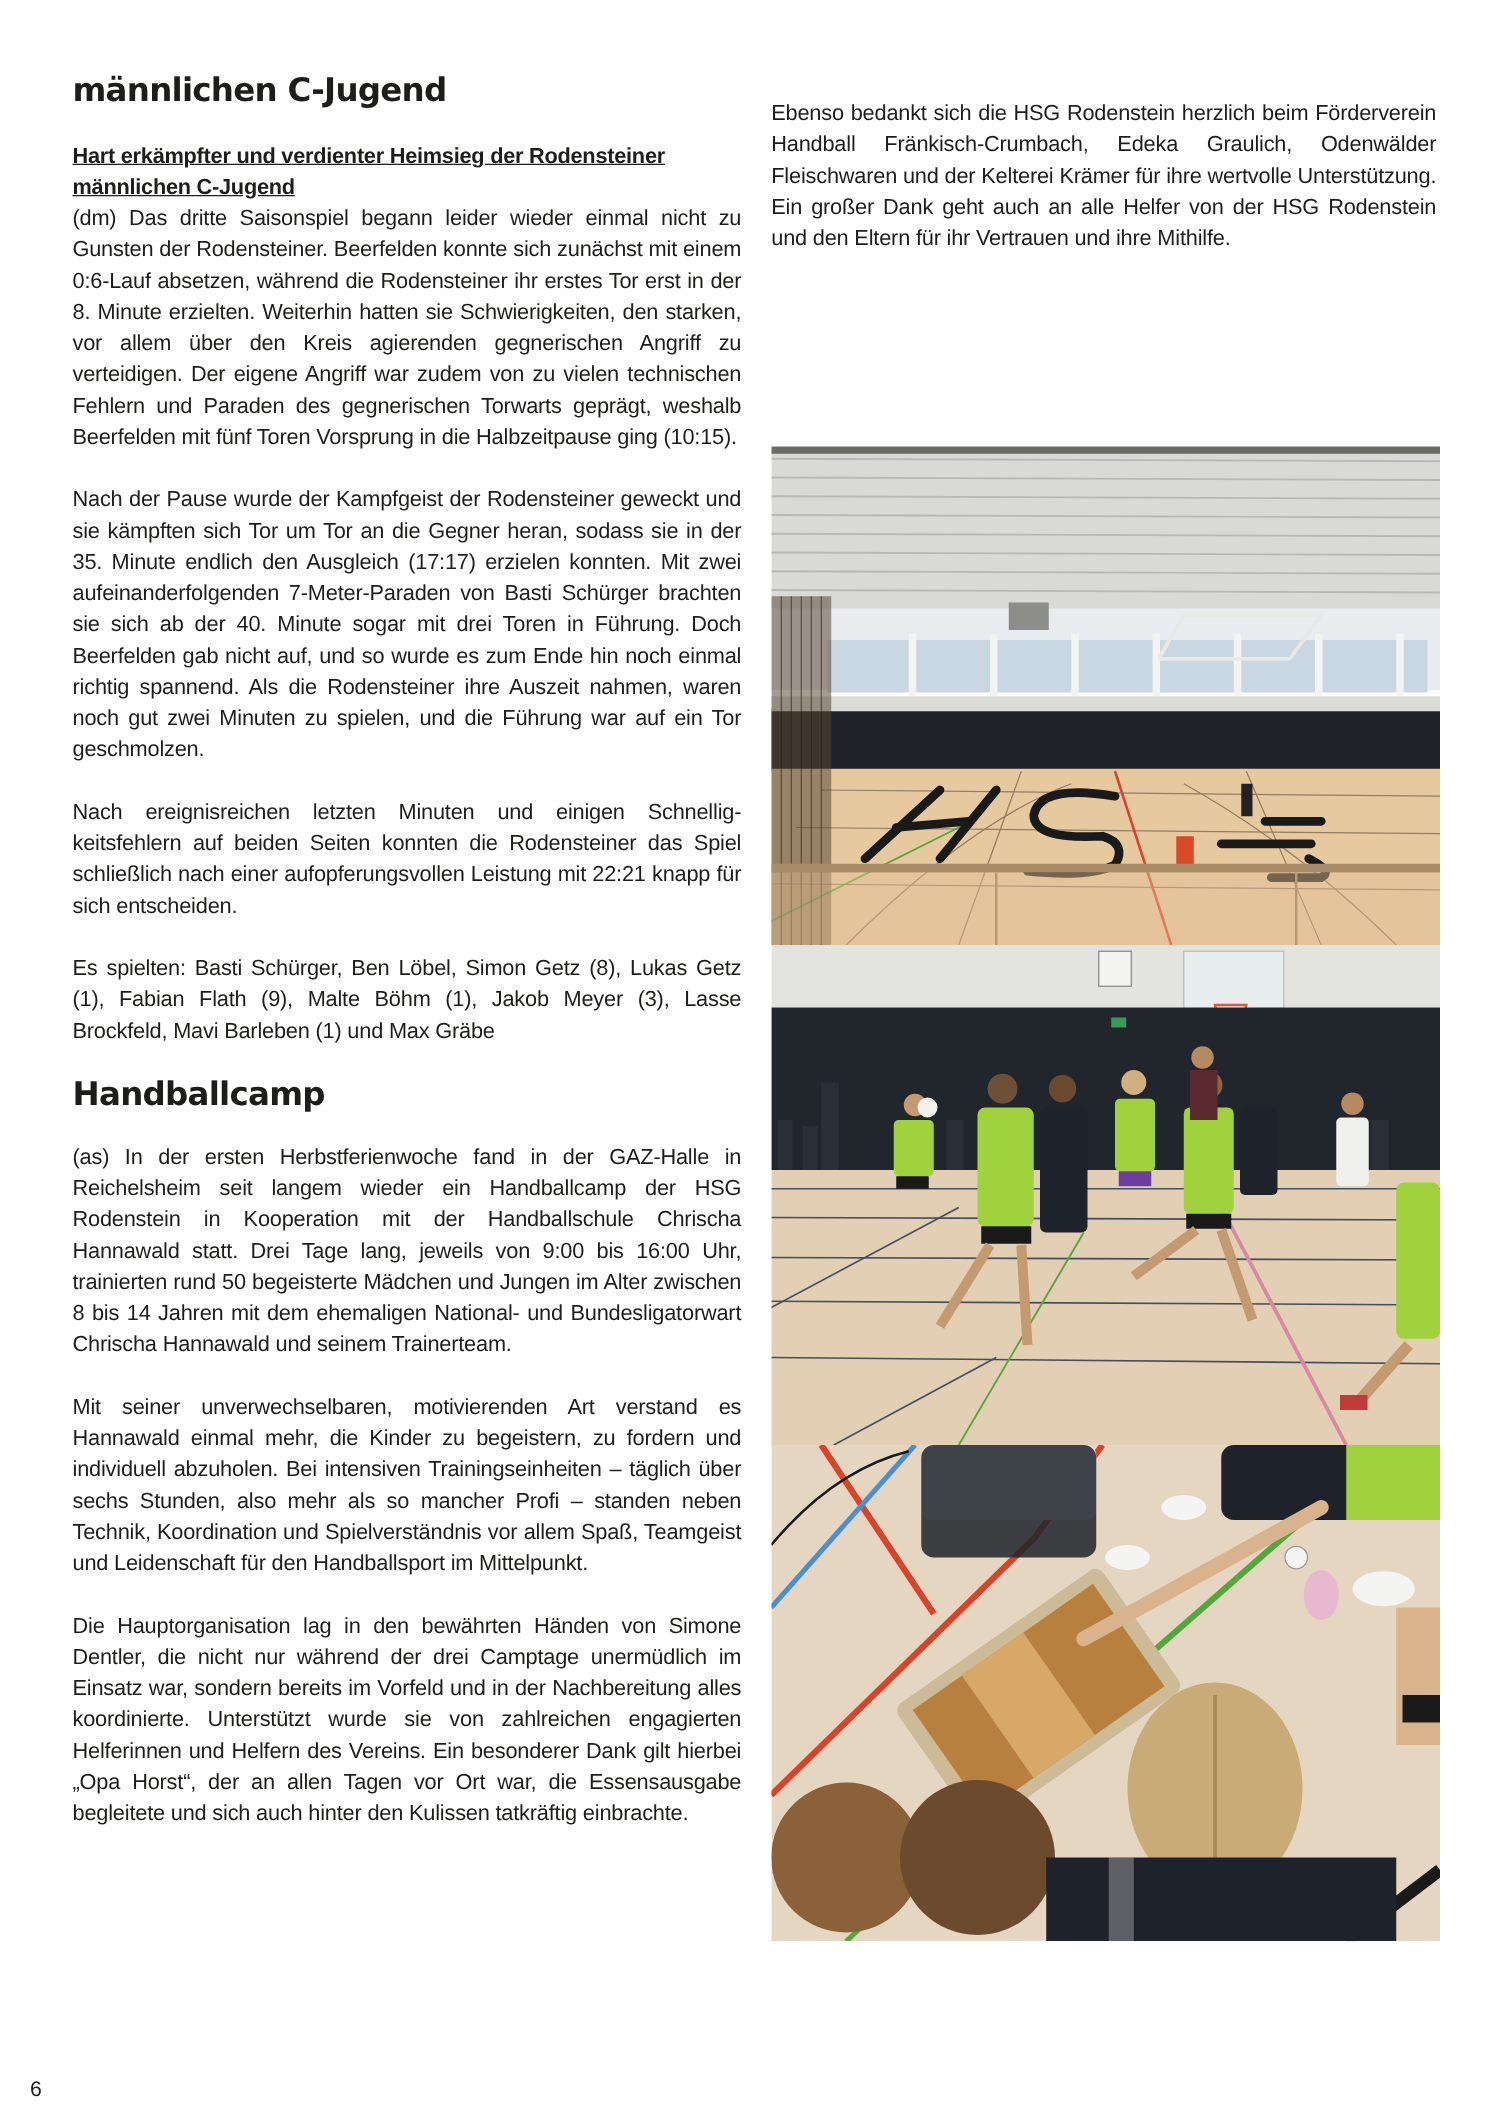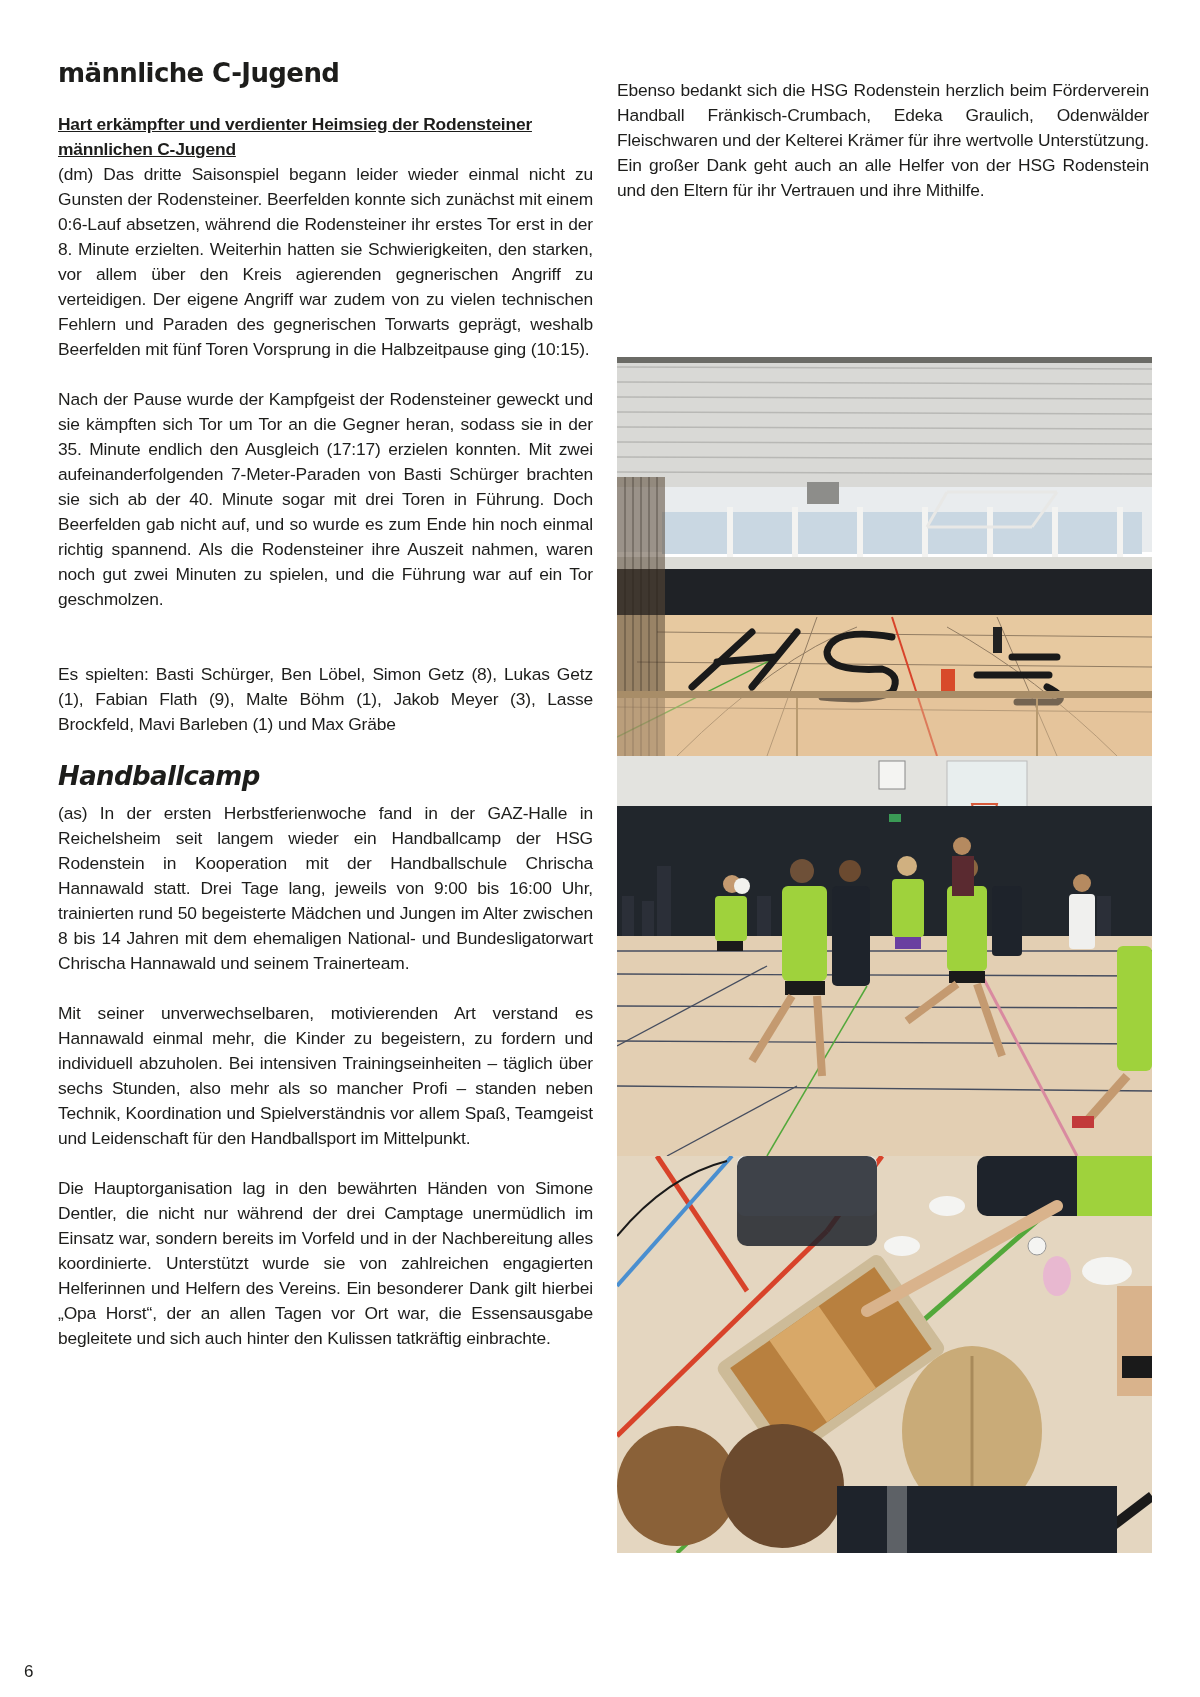--- a/index.html
+++ b/index.html
@@ -4,44 +4,45 @@
   <style>
     * { margin: 0; padding: 0; box-sizing: border-box; }
     html, body { width: 1200px; height: 1697px; background: #ffffff; overflow: hidden; }
     body { position: relative; font-family: "Liberation Sans", "DejaVu Sans", sans-serif; color: #1d1d1b; }
 
     .col-left { position: absolute; left: 58px; top: 56px; width: 535px; }
     .col-right { position: absolute; left: 617px; top: 78px; width: 532px; }
 
     .h1 { font-family: "DejaVu Sans", sans-serif; font-weight: bold; font-size: 26px; letter-spacing: -0.6px; line-height: 34px; color: #1d1d1b; }
     .h1.first { margin-bottom: 22px; }
-    .h1.second { margin-top: 22px; margin-bottom: 8px; font-style: italic; }
+    .h1.second { margin-top: 22px; margin-bottom: 20px; }
 
     .sub { font-weight: bold; font-size: 17.4px; line-height: 25px; letter-spacing: -0.2px; text-decoration: underline; }
     .p { font-size: 17.4px; line-height: 25px; text-align: justify; text-align-last: left; letter-spacing: -0.15px; }
     .gap { height: 25px; }
 
     .photo { position: absolute; left: 617px; width: 535px; overflow: hidden; }
     .photo svg { display: block; width: 100%; height: 100%; }
     #photo1 { top: 357px; height: 399px; }
     #photo2 { top: 756px; height: 400px; }
     #photo3 { top: 1156px; height: 397px; }
 
     .page-num { position: absolute; left: 24px; top: 1662px; font-size: 17px; color: #1d1d1b; }
   </style>
 </head>
 <body>
 
 <div class="col-left">
-  <h1 class="h1 first">männliche C-Jugend</h1>
+  <h1 class="h1 first">männlichen C-Jugend</h1>
   <div class="sub">Hart erkämpfter und verdienter Heimsieg der Rodensteiner männlichen C-Jugend</div>
   <p class="p">(dm) Das dritte Saisonspiel begann leider wieder einmal nicht zu Gunsten der Rodensteiner. Beerfelden konnte sich zunächst mit einem 0:6-Lauf absetzen, während die Rodensteiner ihr erstes Tor erst in der 8. Minute erzielten. Weiterhin hatten sie Schwierigkeiten, den starken, vor allem über den Kreis agierenden gegnerischen Angriff zu verteidigen. Der eigene Angriff war zudem von zu vielen technischen Fehlern und Paraden des gegnerischen Torwarts geprägt, weshalb Beerfelden mit fünf Toren Vorsprung in die Halbzeitpause ging (10:15).</p>
   <div class="gap"></div>
   <p class="p">Nach der Pause wurde der Kampfgeist der Rodensteiner geweckt und sie kämpften sich Tor um Tor an die Gegner heran, sodass sie in der 35. Minute endlich den Ausgleich (17:17) erzielen konnten. Mit zwei aufeinanderfolgenden 7-Meter-Paraden von Basti Schürger brachten sie sich ab der 40. Minute sogar mit drei Toren in Führung. Doch Beerfelden gab nicht auf, und so wurde es zum Ende hin noch einmal richtig spannend. Als die Rodensteiner ihre Auszeit nahmen, waren noch gut zwei Minuten zu spielen, und die Führung war auf ein Tor geschmolzen.</p>
   <div class="gap"></div>
+  <p class="p">Nach ereignisreichen letzten Minuten und einigen Schnellig-keitsfehlern auf beiden Seiten konnten die Rodensteiner das Spiel schließlich nach einer aufopferungsvollen Leistung mit 22:21 knapp für sich entscheiden.</p>
   <div class="gap"></div>
   <p class="p">Es spielten: Basti Schürger, Ben Löbel, Simon Getz (8), Lukas Getz (1), Fabian Flath (9), Malte Böhm (1), Jakob Meyer (3), Lasse Brockfeld, Mavi Barleben (1) und Max Gräbe</p>
 
   <h1 class="h1 second">Handballcamp</h1>
   <p class="p">(as) In der ersten Herbstferienwoche fand in der GAZ-Halle in Reichelsheim seit langem wieder ein Handballcamp der HSG Rodenstein in Kooperation mit der Handballschule Chrischa Hannawald statt. Drei Tage lang, jeweils von 9:00 bis 16:00 Uhr, trainierten rund 50 begeisterte Mädchen und Jungen im Alter zwischen 8 bis 14 Jahren mit dem ehemaligen National- und Bundesligatorwart Chrischa Hannawald und seinem Trainerteam.</p>
   <div class="gap"></div>
   <p class="p">Mit seiner unverwechselbaren, motivierenden Art verstand es Hannawald einmal mehr, die Kinder zu begeistern, zu fordern und individuell abzuholen. Bei intensiven Trainingseinheiten – täglich über sechs Stunden, also mehr als so mancher Profi – standen neben Technik, Koordination und Spielverständnis vor allem Spaß, Teamgeist und Leidenschaft für den Handballsport im Mittelpunkt.</p>
   <div class="gap"></div>
   <p class="p">Die Hauptorganisation lag in den bewährten Händen von Simone Dentler, die nicht nur während der drei Camptage unermüdlich im Einsatz war, sondern bereits im Vorfeld und in der Nachbereitung alles koordinierte. Unterstützt wurde sie von zahlreichen engagierten Helferinnen und Helfern des Vereins. Ein besonderer Dank gilt hierbei „Opa Horst“, der an allen Tagen vor Ort war, die Essensausgabe begleitete und sich auch hinter den Kulissen tatkräftig einbrachte.</p>
 </div>

